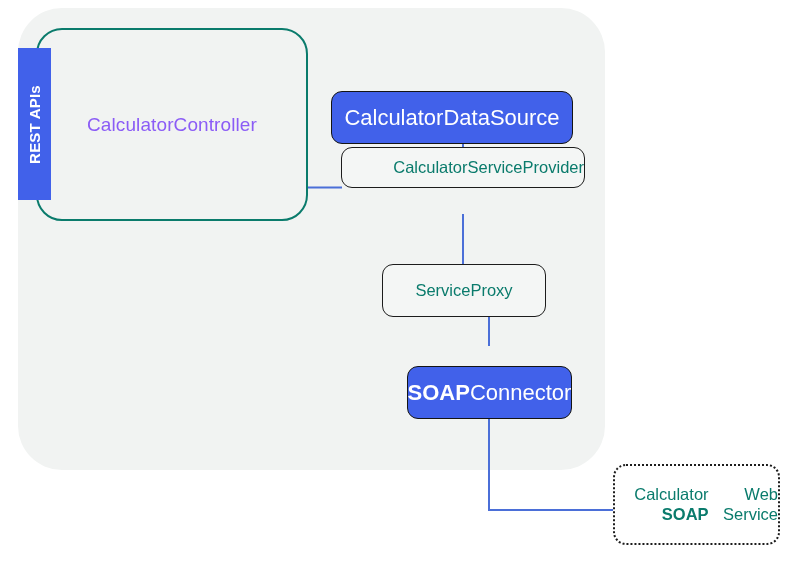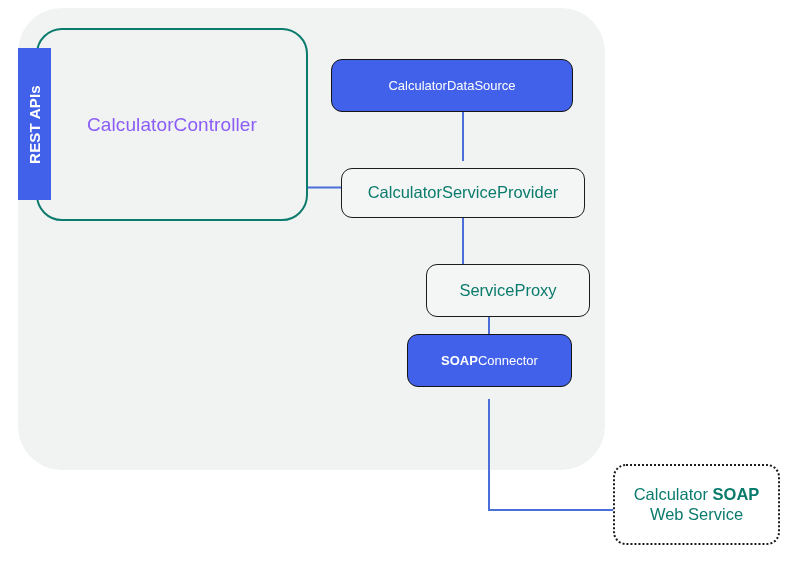--- a/index.html
+++ b/index.html
@@ -59,21 +59,22 @@
     border-radius: 11px;
     color: #0a7b6c;
     font-size: 16.5px;
   }
 
   .node-blue {
     background: #4161ea;
     border: 1.4px solid #141414;
     border-radius: 11px;
     color: #ffffff;
-    font-size: 13px;
+    font-size: 22px;
+    margin-top: 32px;
   }
 
   .node-dotted {
     background: #ffffff;
     border: 2.2px dotted #1c1c1c;
     border-radius: 13px;
     color: #0a7b6c;
     font-size: 16.5px;
   }
 
@@ -114,25 +115,25 @@
     color: #ffffff;
     font-size: 15px;
     font-weight: bold;
     white-space: nowrap;
     transform: rotate(-90deg);
     letter-spacing: .2px;
   }
 
   
   #node-datasource      { left: 331px; top: 59px;  width: 242px; height: 53px; }
-  #node-serviceprovider { left: 341px; top: 168px; width: 244px; height: 50px; }
-  #node-serviceproxy    { left: 382px; top: 264px; width: 164px; height: 53px; margin-left: 44px; }
+  #node-serviceprovider { left: 341px; top: 147px; width: 244px; height: 41px; justify-content: flex-end; }
+  #node-serviceproxy    { left: 382px; top: 264px; width: 164px; height: 53px; }
   #node-soapconnector   { left: 407px; top: 334px; width: 165px; height: 53px; }
   #node-webservice      { left: 613px; top: 464px; width: 167px; height: 81px;
-                          flex-direction: column; text-align: right; }
+                          flex-direction: row; text-align: right; }
 
   .strong { font-weight: bold; }
   .ws-line { display: block; }
 </style>
 </head>
 <body>
 
 <div id="canvas">
 
   <div class="app-panel"></div>

